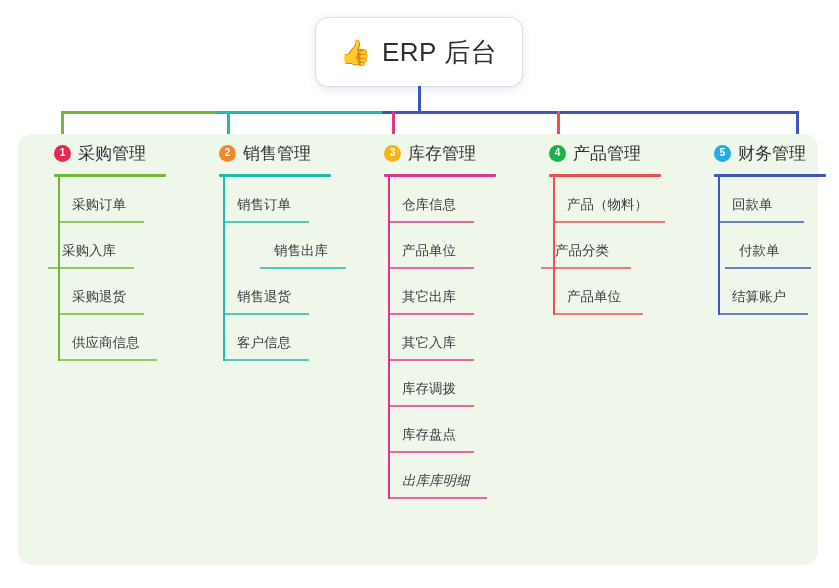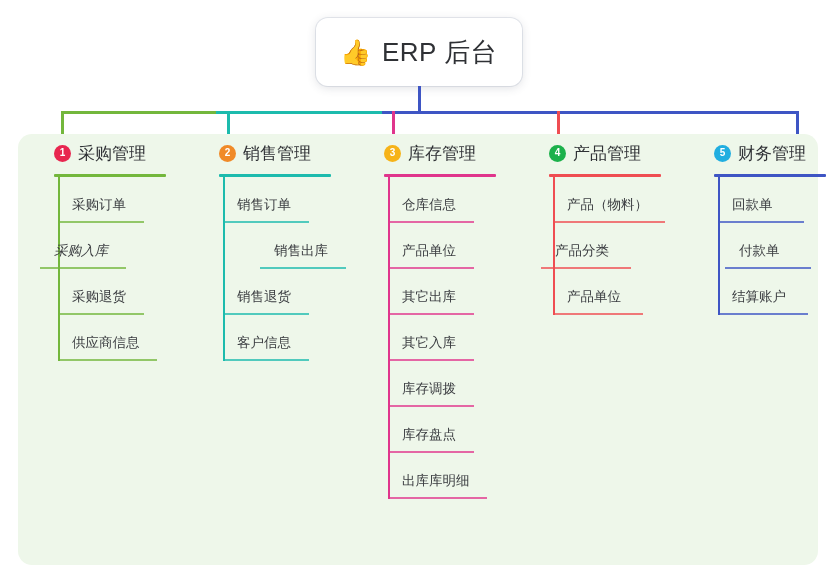--- a/index.html
+++ b/index.html
@@ -94,21 +94,21 @@
         <div class="col-head">
           <span class="badge" style="background: rgb(232, 38, 79);">1</span>
           <span class="col-title">采购管理</span>
         </div>
         <div class="head-rule" style="top: 34px; width: 112px; background: rgb(115, 183, 60);"></div>
         <div class="spine" style="left: 22px; top: 34px; height: 187px; background: rgb(115, 183, 60);"></div>
         <div class="item" style="left: 22px; top: 37px; width: 86px;">
           <span class="item-label">采购订单</span>
           <div class="item-rule" style="width: 86px; background: rgb(115, 183, 60); opacity: 0.75;"></div>
         </div>
-        <div class="item" style="left: 4px; top: 83px; width: 86px; font-style: italic;">
+        <div class="item" style="left: 12px; top: 83px; width: 86px;">
           <span class="item-label">采购入库</span>
           <div class="item-rule" style="width: 86px; background: rgb(115, 183, 60); opacity: 0.75;"></div>
         </div>
         <div class="item" style="left: 22px; top: 129px; width: 86px;">
           <span class="item-label">采购退货</span>
           <div class="item-rule" style="width: 86px; background: rgb(115, 183, 60); opacity: 0.75;"></div>
         </div>
         <div class="item" style="left: 22px; top: 175px; width: 99px;">
           <span class="item-label">供应商信息</span>
           <div class="item-rule" style="width: 99px; background: rgb(115, 183, 60); opacity: 0.75;"></div>
@@ -162,21 +162,21 @@
           <div class="item-rule" style="width: 86px; background: rgb(224, 53, 140); opacity: 0.75;"></div>
         </div>
         <div class="item" style="left: 22px; top: 221px; width: 86px;">
           <span class="item-label">库存调拨</span>
           <div class="item-rule" style="width: 86px; background: rgb(224, 53, 140); opacity: 0.75;"></div>
         </div>
         <div class="item" style="left: 22px; top: 267px; width: 86px;">
           <span class="item-label">库存盘点</span>
           <div class="item-rule" style="width: 86px; background: rgb(224, 53, 140); opacity: 0.75;"></div>
         </div>
-        <div class="item" style="left: 22px; top: 313px; width: 99px;">
+        <div class="item" style="left: 22px; top: 313px; width: 99px; font-style: italic;">
           <span class="item-label">出库库明细</span>
           <div class="item-rule" style="width: 99px; background: rgb(224, 53, 140); opacity: 0.75;"></div>
         </div>
       </div>
       <div class="col" style="left: 531px;">
         <div class="col-head">
           <span class="badge" style="background: rgb(28, 177, 75);">4</span>
           <span class="col-title">产品管理</span>
         </div>
         <div class="head-rule" style="top: 34px; width: 112px; background: rgb(239, 77, 82);"></div>

